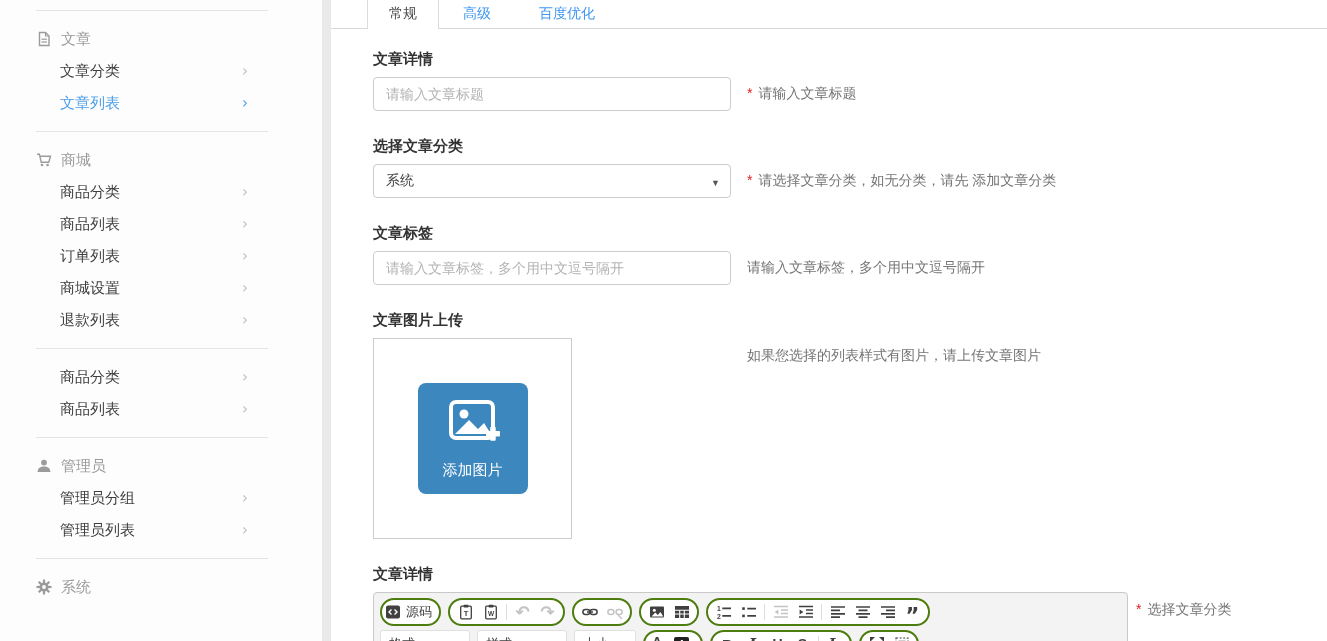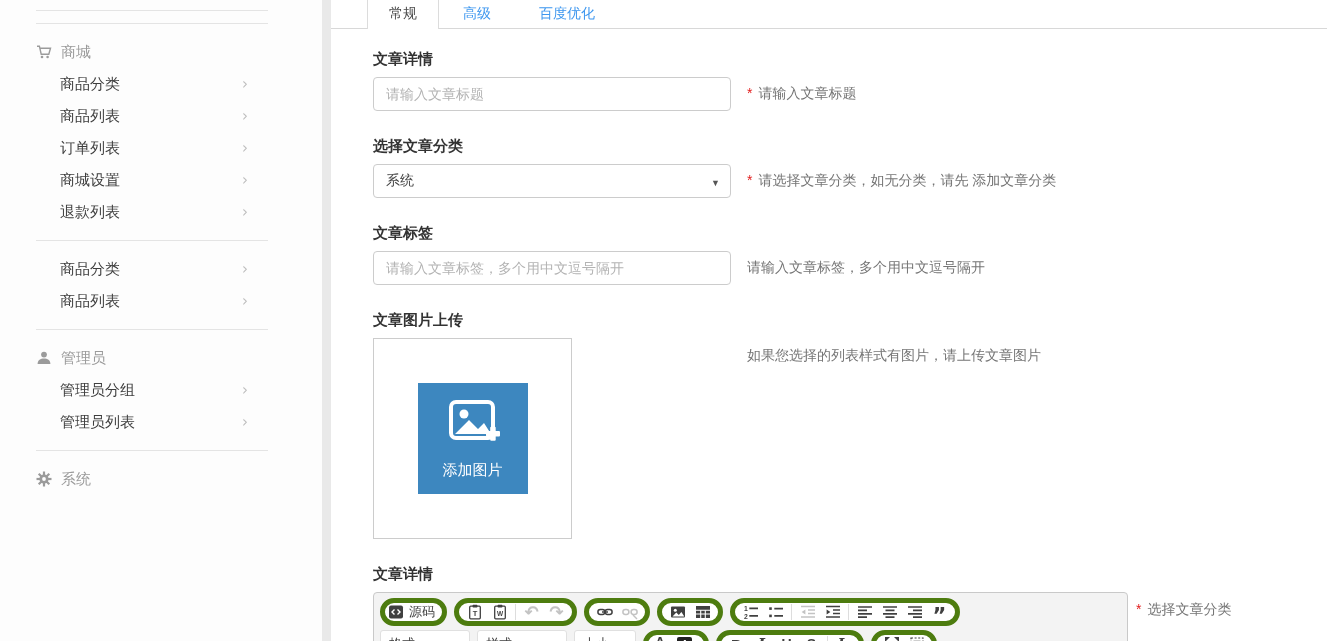--- a/index.html
+++ b/index.html
@@ -43,30 +43,30 @@
     display:flex; align-items:center; justify-content:space-between; font-size:14px; color:#444; cursor:pointer; background:#fff; }
   .sel .caret::before { content:"▼"; font-size:9px; color:#555; }
   .hint { font-size:14px; color:#757575; }
   .hint .star { color:#e21a1a; margin-right:6px; }
   .hint a.hlink { color:#737373; text-decoration:none; cursor:pointer; }
   .hint-pad-top { padding-top:9px; }
 
   
   .upload-box { width:199px; height:201px; border:1px solid #ccc; background:#fff;
     display:flex; align-items:center; justify-content:center; }
-  .upload-btn { width:110px; height:111px; background:#3d87bf; border-radius:0; cursor:pointer;
+  .upload-btn { width:110px; height:111px; background:#3d87bf; border-radius:8px; cursor:pointer;
     display:flex; flex-direction:column; align-items:center; justify-content:center; }
   .upload-btn .up-label { color:#fff; font-size:15px; margin-top:7px; }
 
   
   .editor { width:755px; background:#f3f3f3; border:1px solid #c9c9c9; border-radius:4px 4px 0 0; height:94px; overflow:hidden; }
   .toolbar { padding:5px 6px 0 6px; }
   .trow { display:flex; align-items:center; margin-bottom:4px; }
   .tgroup { display:inline-flex; align-items:center; height:28px; background:#fff;
-    border:5px solid #4d7c0f; border-radius:14px; padding:0 3px; margin-right:7px; }
+    border:2px solid #4d7c0f; border-radius:14px; padding:0 3px; margin-right:7px; }
   .tbtn { min-width:25px; height:24px; display:flex; align-items:center; justify-content:center;
     cursor:pointer; border-radius:2px; color:#404040; }
   .tbtn svg { display:block; }
   .tsep { width:1px; height:16px; background:#ddd; margin:0 3px; }
   .glyph { font-family:"DejaVu Sans",sans-serif; font-size:17px; line-height:1; font-weight:bold; color:#404040; }
   .disabled, .disabled .glyph { color:#c3c3c3 !important; }
   .src-label { font-size:13px; color:#404040; margin:0 4px 0 5px; }
   .tselect { width:90px; height:28px; background:#fff; border:1px solid #e0e0e0; border-radius:3px;
     display:flex; align-items:center; justify-content:space-between; padding:0 8px; margin-right:7px;
     font-size:13px; color:#404040; cursor:pointer; }
@@ -82,20 +82,41 @@
   .b-bg { width:15px; height:15px; background:#222; border-radius:2px; color:#fff; font-size:10px; font-weight:bold;
     display:flex; align-items:center; justify-content:center; }
   .mini-caret::before { content:"▾"; font-size:10px; color:#555; margin-left:2px; font-family:"DejaVu Sans",sans-serif; }
 </style>
 </head>
 <body>
 
 <div class="sidebar">
   <div class="side-divider"></div>
 
+  <div class="side-section">
+    <div class="side-header">
+      <span class="sicon">
+        <svg width="16" height="16" viewBox="0 0 16 16">
+            <path d="M3.5 1.5h6l3.5 3.5v9.5H3.5z" fill="none" stroke="#9b9b9b" stroke-width="1.4"></path>
+            <path d="M9.5 1.5v3.5H13" fill="none" stroke="#9b9b9b" stroke-width="1.2"></path>
+            <line x1="5.5" y1="8.2" x2="11" y2="8.2" stroke="#9b9b9b" stroke-width="1.2"></line>
+            <line x1="5.5" y1="11" x2="11" y2="11" stroke="#9b9b9b" stroke-width="1.2"></line>
+          </svg>
+      </span>
+      <span>文章</span>
+    </div>
+    <div class="side-item">
+      <span>文章分类</span>
+      <span class="chev"></span>
+    </div>
+    <div class="side-item active">
+      <span>文章列表</span>
+      <span class="chev"></span>
+    </div>
+  </div>
   <div class="side-divider"></div>
 
   <div class="side-section">
     <div class="side-header">
       <span class="sicon">
         <svg width="16" height="16" viewBox="0 0 16 16">
             <path d="M1 2.2h2.4l1.8 8h7.6l1.7-6H4.1" fill="none" stroke="#9b9b9b" stroke-width="1.4"></path>
             <circle cx="6" cy="13" r="1.3" fill="#9b9b9b"></circle>
             <circle cx="11.6" cy="13" r="1.3" fill="#9b9b9b"></circle>
           </svg>

